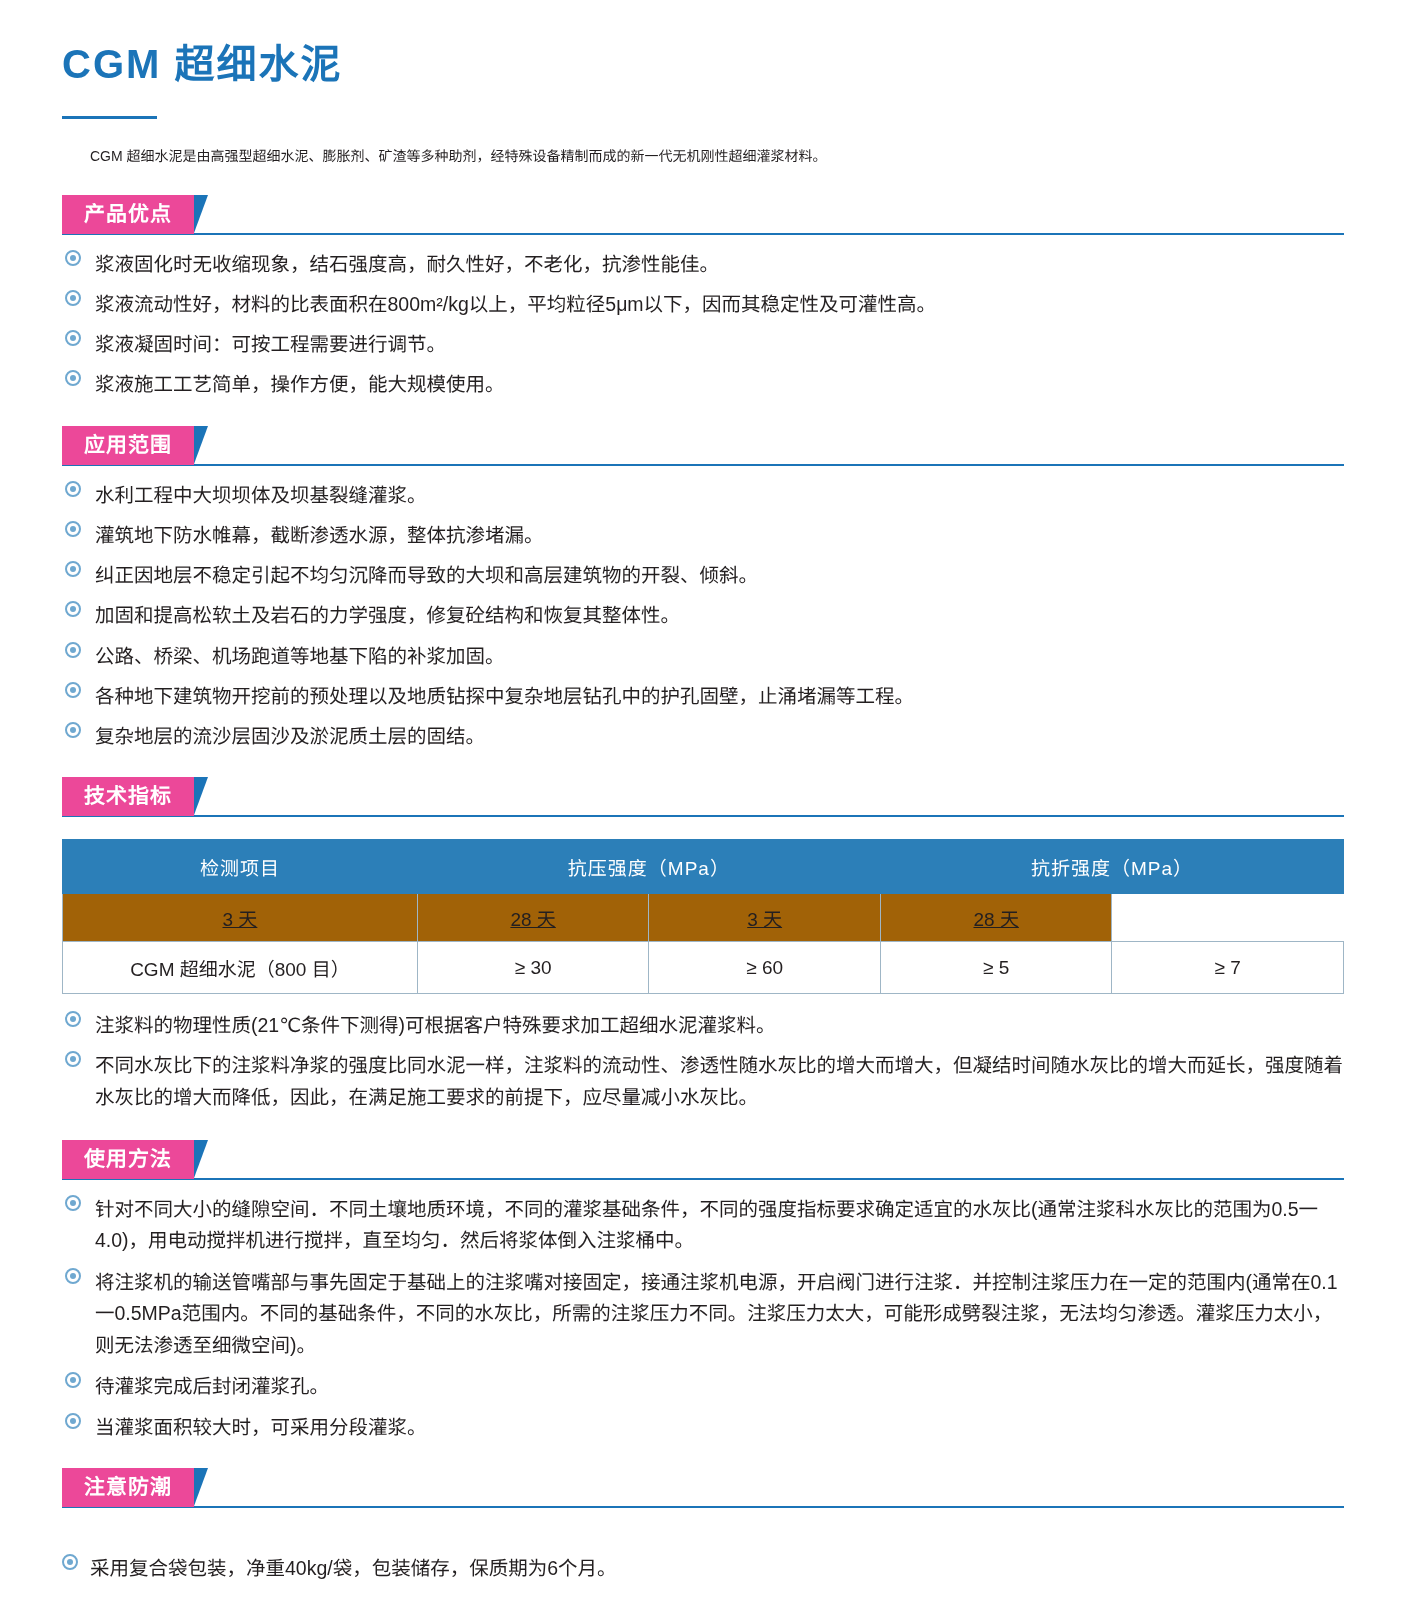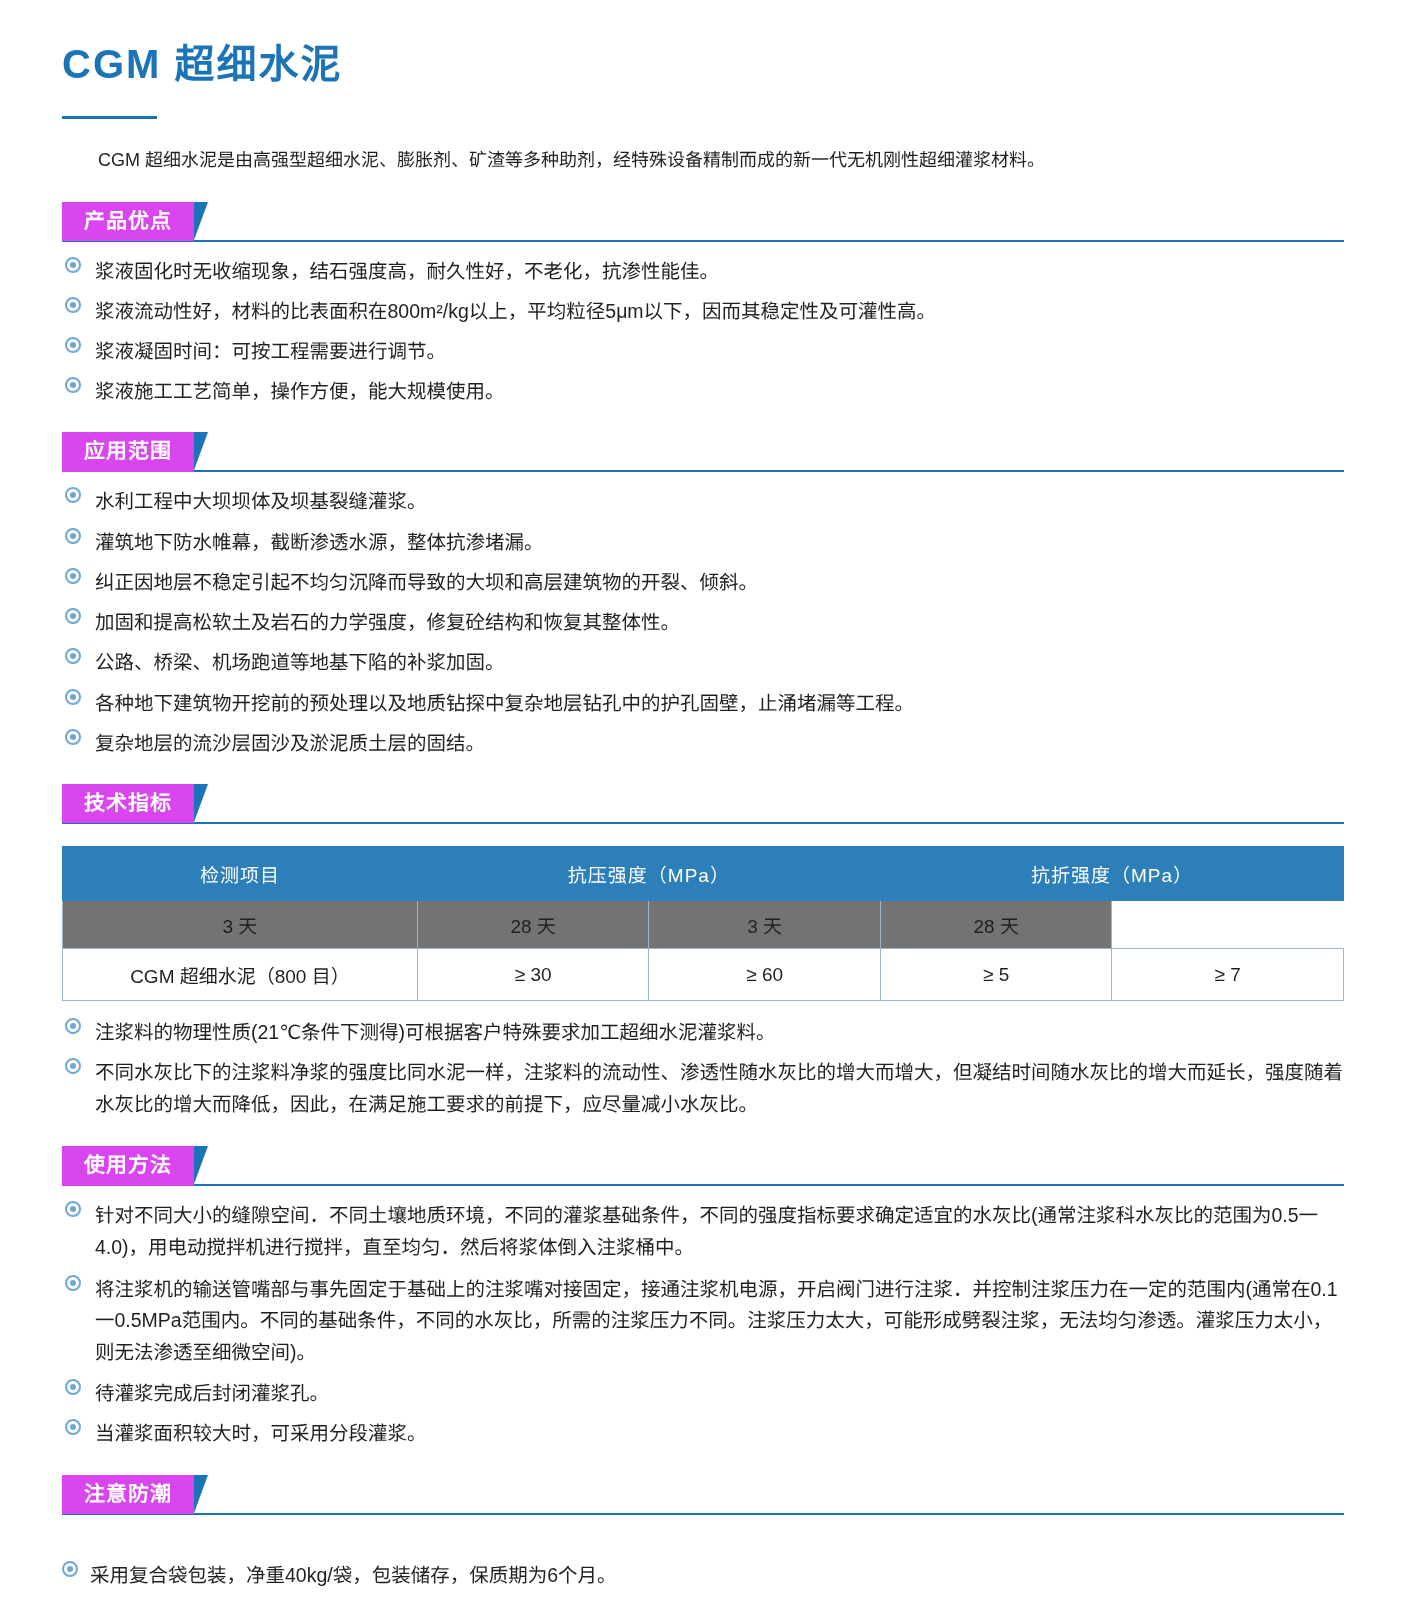--- a/index.html
+++ b/index.html
@@ -33,40 +33,40 @@
   .title-rule {
     width: 95px;
     height: 3px;
     background: #1b74b8;
     margin-top: 26px;
     margin-bottom: 26px;
   }
 
   
   .intro {
-    font-size: 18px;
+    font-size: 14px;
     line-height: 1.7;
     text-indent: 2em;
     color: #231f20;
     margin: 0 0 26px 0;
     padding-right: 10px;
   }
 
   
   .section-head {
     position: relative;
     height: 40px;
     margin-top: 26px;
     margin-bottom: 14px;
   }
   .section-head .tag {
     position: absolute;
     left: 0;
     top: 0;
-    background: #d946ef;
+    background: #ec4899;
     color: #ffffff;
     font-size: 21px;
     font-weight: bold;
     letter-spacing: 1px;
     padding: 6px 22px 7px 22px;
     line-height: 1.25;
     z-index: 2;
   }
   .section-head .tag:after {
     content: "";
@@ -152,22 +152,23 @@
   }
   table.spec thead th {
     background: #2c7fb8;
     color: #ffffff;
     font-weight: normal;
     letter-spacing: 1px;
     padding: 13px 4px;
     border-color: #2c7fb8;
   }
   table.spec tr.subhead td {
-    background: #737373;
+    background: #a16207;
     padding: 10px 5px;
+    text-decoration: underline;
   }
   table.spec tr.datarow td {
     background: #ffffff;
     padding: 12px 4px;
   }
   .col-item { width: 27%; }
   .col-q { width: 18.25%; }
 
   
   ul.bullets li.para {

